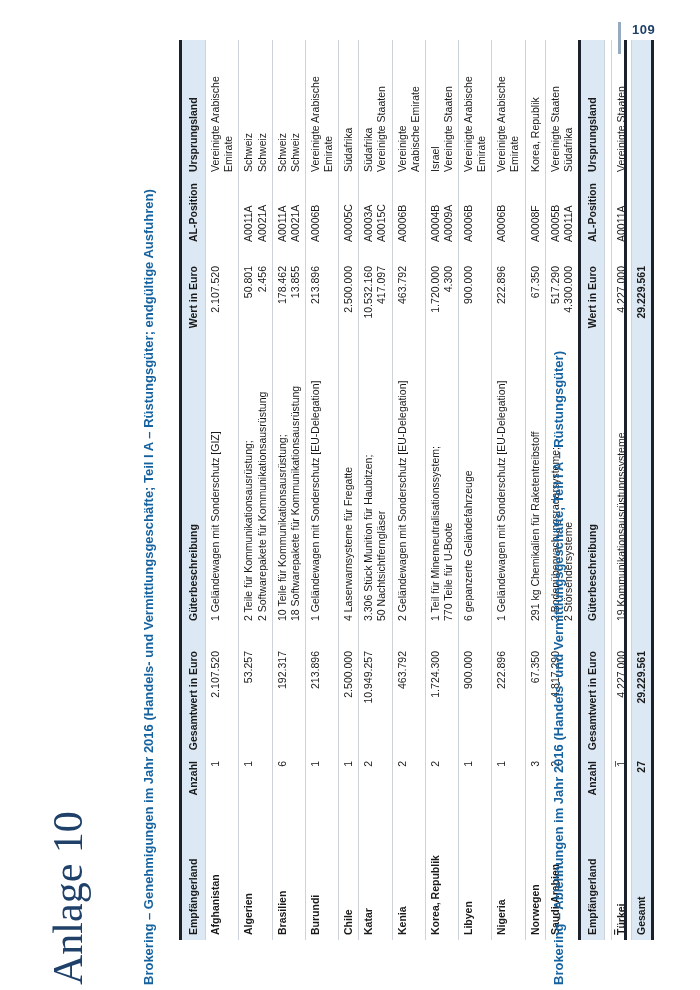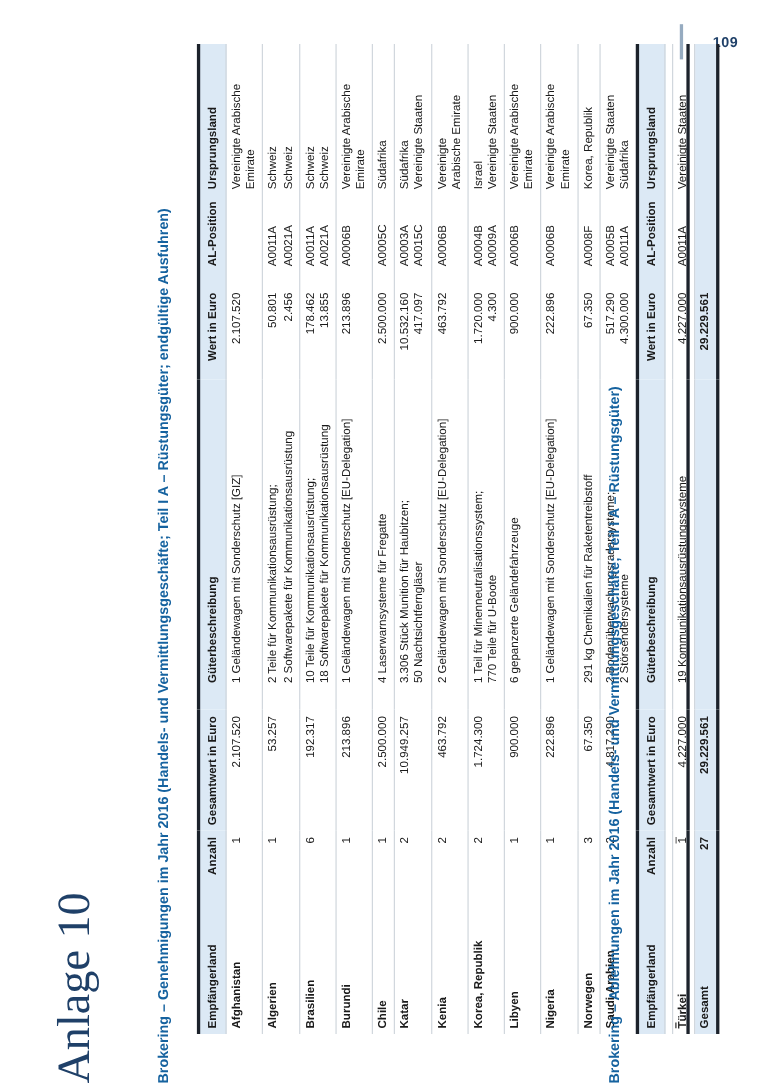--- a/index.html
+++ b/index.html
@@ -1,19 +1,19 @@
 <!DOCTYPE html>
 <html><head>
 <meta charset="utf-8">
 <style>
   html,body{margin:0;padding:0;background:#e8e8e8;}
   .page{position:relative;width:700px;height:990px;background:#ffffff;overflow:hidden;
         font-family:"Liberation Sans",sans-serif;color:#1a1a1a;}
   
-  .pagemark{position:absolute;top:22px;left:618px;display:flex;align-items:center;gap:27px;}
+  .pagemark{position:absolute;top:22px;left:618px;display:flex;gap:11px;}
   .pagemark .bar{width:3px;height:32px;background:#96abc0;}
   .pagemark .num{font-size:13px;font-weight:bold;color:#1f4068;letter-spacing:0.5px;}
   
   .rot{position:absolute;width:990px;height:700px;left:-145px;top:145px;
        transform:rotate(-90deg);}
   .doc-title{position:absolute;left:5px;top:44px;margin:0;
        font-family:"Liberation Serif",serif;font-weight:normal;
        font-size:42px;color:#1f4068;}
   .sec-head{position:absolute;left:5px;margin:0;font-size:13px;font-weight:bold;color:#15629f;}
   #sec1-head{top:141px;}

